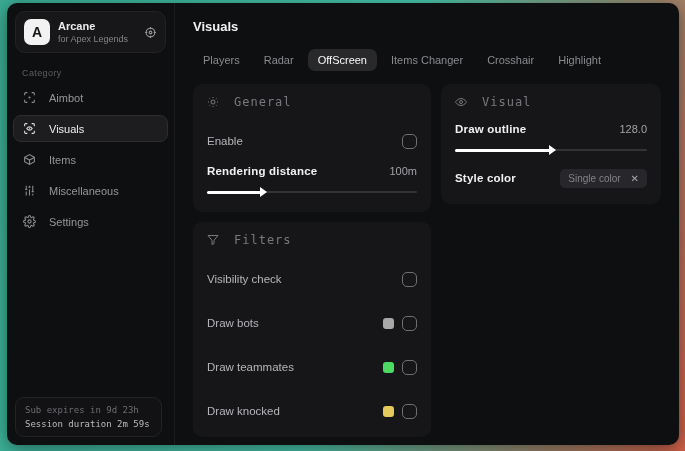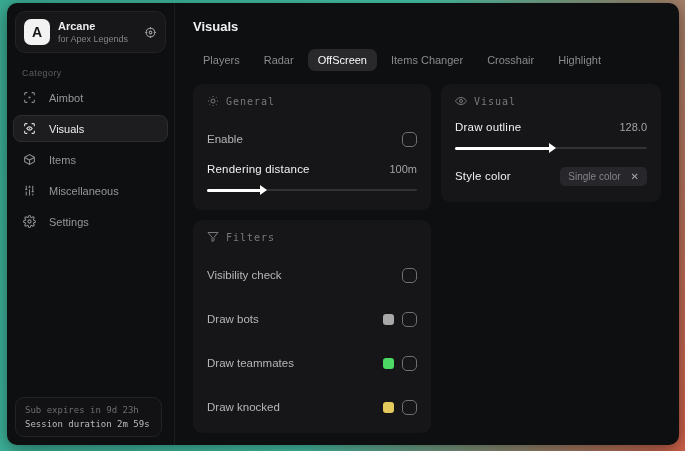--- a/index.html
+++ b/index.html
@@ -49,27 +49,27 @@
   .main { flex:1; padding:0 18px; min-width:0; }
   .page-title { margin-top:16px; font-size:13px; font-weight:bold; color:#f1f1f3; }
   .tabs { margin-top:15px; display:flex; gap:4px; align-items:flex-start; }
   .tab { padding:5px 10px; border-radius:7px; font-size:11px; color:#8b8b90; cursor:pointer; white-space:nowrap; }
   .tab.active { background:#29292c; color:#fafafa; }
   .content { margin-top:13px; display:flex; gap:10px; align-items:flex-start; }
   .col-left { width:238px; flex:0 0 238px; display:flex; flex-direction:column; gap:10px; }
   .col-right { flex:1; }
   .panel { background:#161619; border-radius:9px; padding:11px 14px 14px; }
   .panel-header {
-    display:flex; align-items:center; gap:7px; margin-bottom:8px;
-    font-family:"DejaVu Sans Mono", monospace; font-size:10px; letter-spacing:1px; color:#78787d;
+    display:flex; align-items:center; gap:15px; margin-bottom:8px;
+    font-family:"DejaVu Sans Mono", monospace; font-size:12px; letter-spacing:1px; color:#78787d;
   }
   .panel-header .picon { display:flex; color:#78787d; }
   .row { display:flex; align-items:center; justify-content:space-between; min-height:24px;margin-top:20px; }
   .lbl { font-size:11.5px; color:#b6b6ba; }
-  .lbl.strong { color:#f1f1f3; font-weight:normal; letter-spacing:.2px; }
+  .lbl.strong { color:#f1f1f3; font-weight:bold; letter-spacing:.2px; }
   .val { font-size:11px; color:#a3a3a7; }
   .checkbox {
     width:15px; height:15px; border:1.5px solid #6f6f74; border-radius:5px; background:transparent;
     cursor:pointer; flex:0 0 auto;
   }
   .controls { display:flex; align-items:center; gap:8px; }
   .swatch { width:11px; height:11px; border-radius:3px; flex:0 0 auto; }
   .slider { position:relative; height:12px; margin-top:3px; cursor:pointer; }
   .slider .track { position:absolute; left:0; right:0; top:5px; height:2px; background:#333336; border-radius:2px; }
   .slider .fill { position:absolute; left:0; top:4.5px; height:3px; background:#fff; border-radius:2px; }

